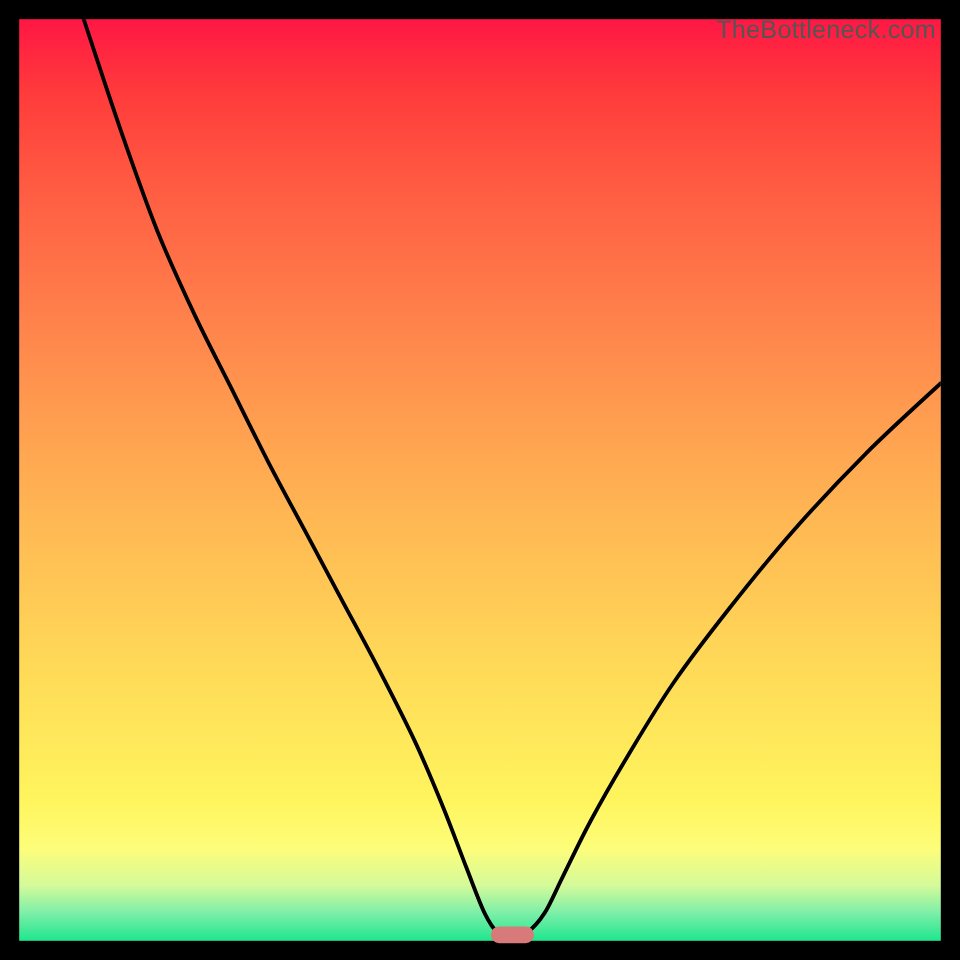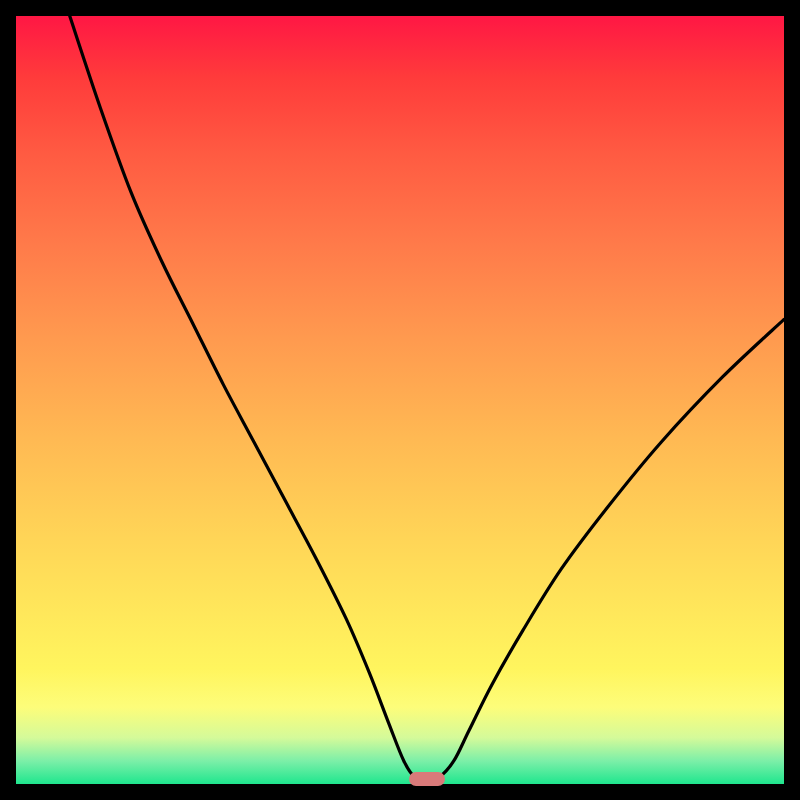--- a/index.html
+++ b/index.html
@@ -66,20 +66,21 @@
     background: #d97a7a;
     transform: translate(-50%, -50%);
   }
 </style>
 </head>
 <body>
 <div class="frame">
 
   <div class="plot-area">
 
+    <div class="watermark">TheBottleneck.com</div>
 
     <svg class="plot-svg" viewBox="0 0 768 768" preserveAspectRatio="none">
       <path id="curve-path" fill="none" stroke="#000000" stroke-width="3.2" stroke-linejoin="round" stroke-linecap="round" d="M 53.76 0.00 C 58.88 15.36, 74.24 62.72, 84.48 92.16 C 94.72 121.60, 104.96 151.04, 115.20 176.64 C 125.44 202.24, 135.68 224.00, 145.92 245.76 C 156.16 267.52, 166.40 286.72, 176.64 307.20 C 186.88 327.68, 197.12 348.80, 207.36 368.64 C 217.60 388.48, 227.84 407.04, 238.08 426.24 C 248.32 445.44, 258.56 464.64, 268.80 483.84 C 279.04 503.04, 289.28 521.60, 299.52 541.44 C 309.76 561.28, 321.28 583.68, 330.24 602.88 C 339.20 622.08, 346.24 639.36, 353.28 656.64 C 360.32 673.92, 366.72 691.84, 372.48 706.56 C 378.24 721.28, 383.36 735.74, 387.84 744.96 C 392.32 754.18, 395.52 758.66, 399.36 761.86 C 403.20 765.06, 407.04 764.16, 410.88 764.16 C 414.72 764.16, 417.92 765.06, 422.40 761.86 C 426.88 758.66, 432.64 752.90, 437.76 744.96 C 442.88 737.02, 446.72 727.04, 453.12 714.24 C 459.52 701.44, 467.20 684.80, 476.16 668.16 C 485.12 651.52, 495.36 633.60, 506.88 614.40 C 518.40 595.20, 531.20 573.44, 545.28 552.96 C 559.36 532.48, 574.72 512.64, 591.36 491.52 C 608.00 470.40, 625.92 448.00, 645.12 426.24 C 664.32 404.48, 686.08 381.44, 706.56 360.96 C 727.04 340.48, 757.76 312.96, 768.00 303.36"></path>
     </svg>
 
     <div id="marker" class="marker" style="left: 410.88px; top: 763.392px; background: rgb(217, 122, 122);"></div>
 
   </div>
 </div>
 

